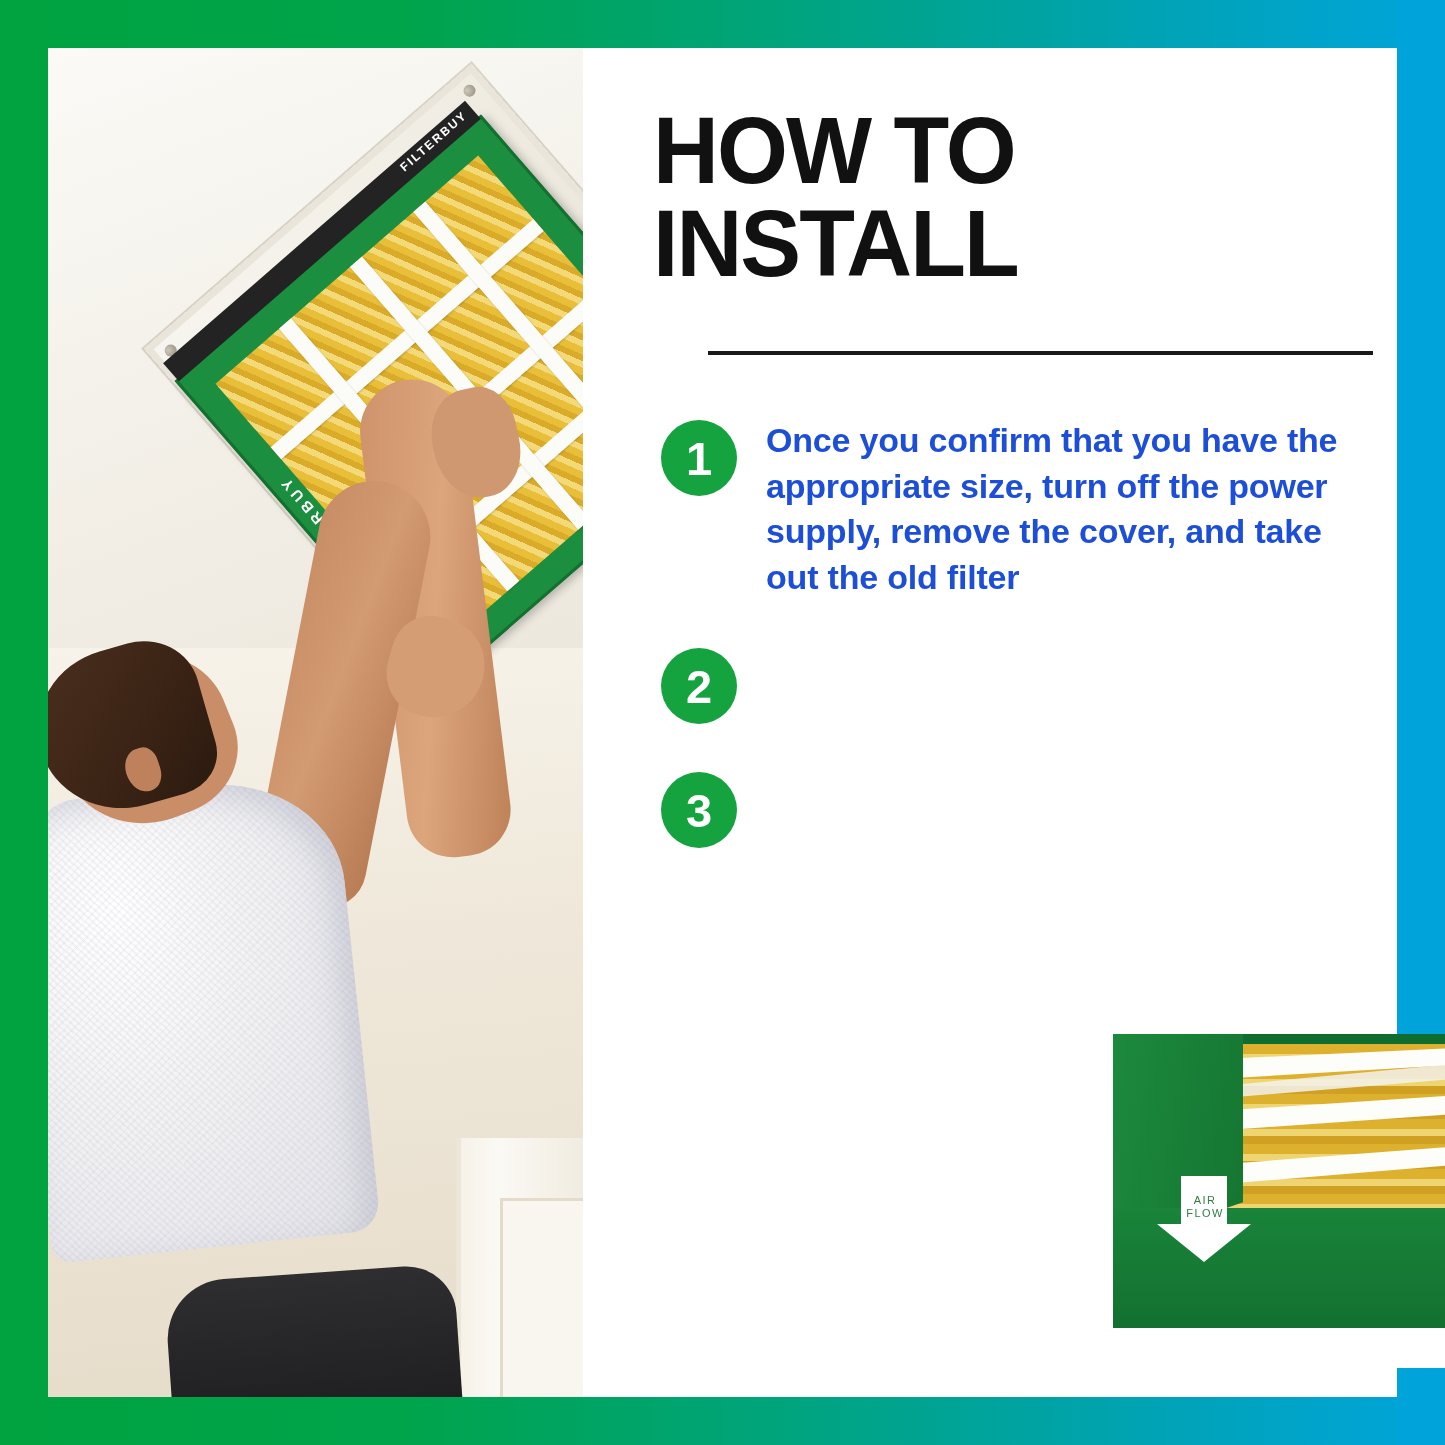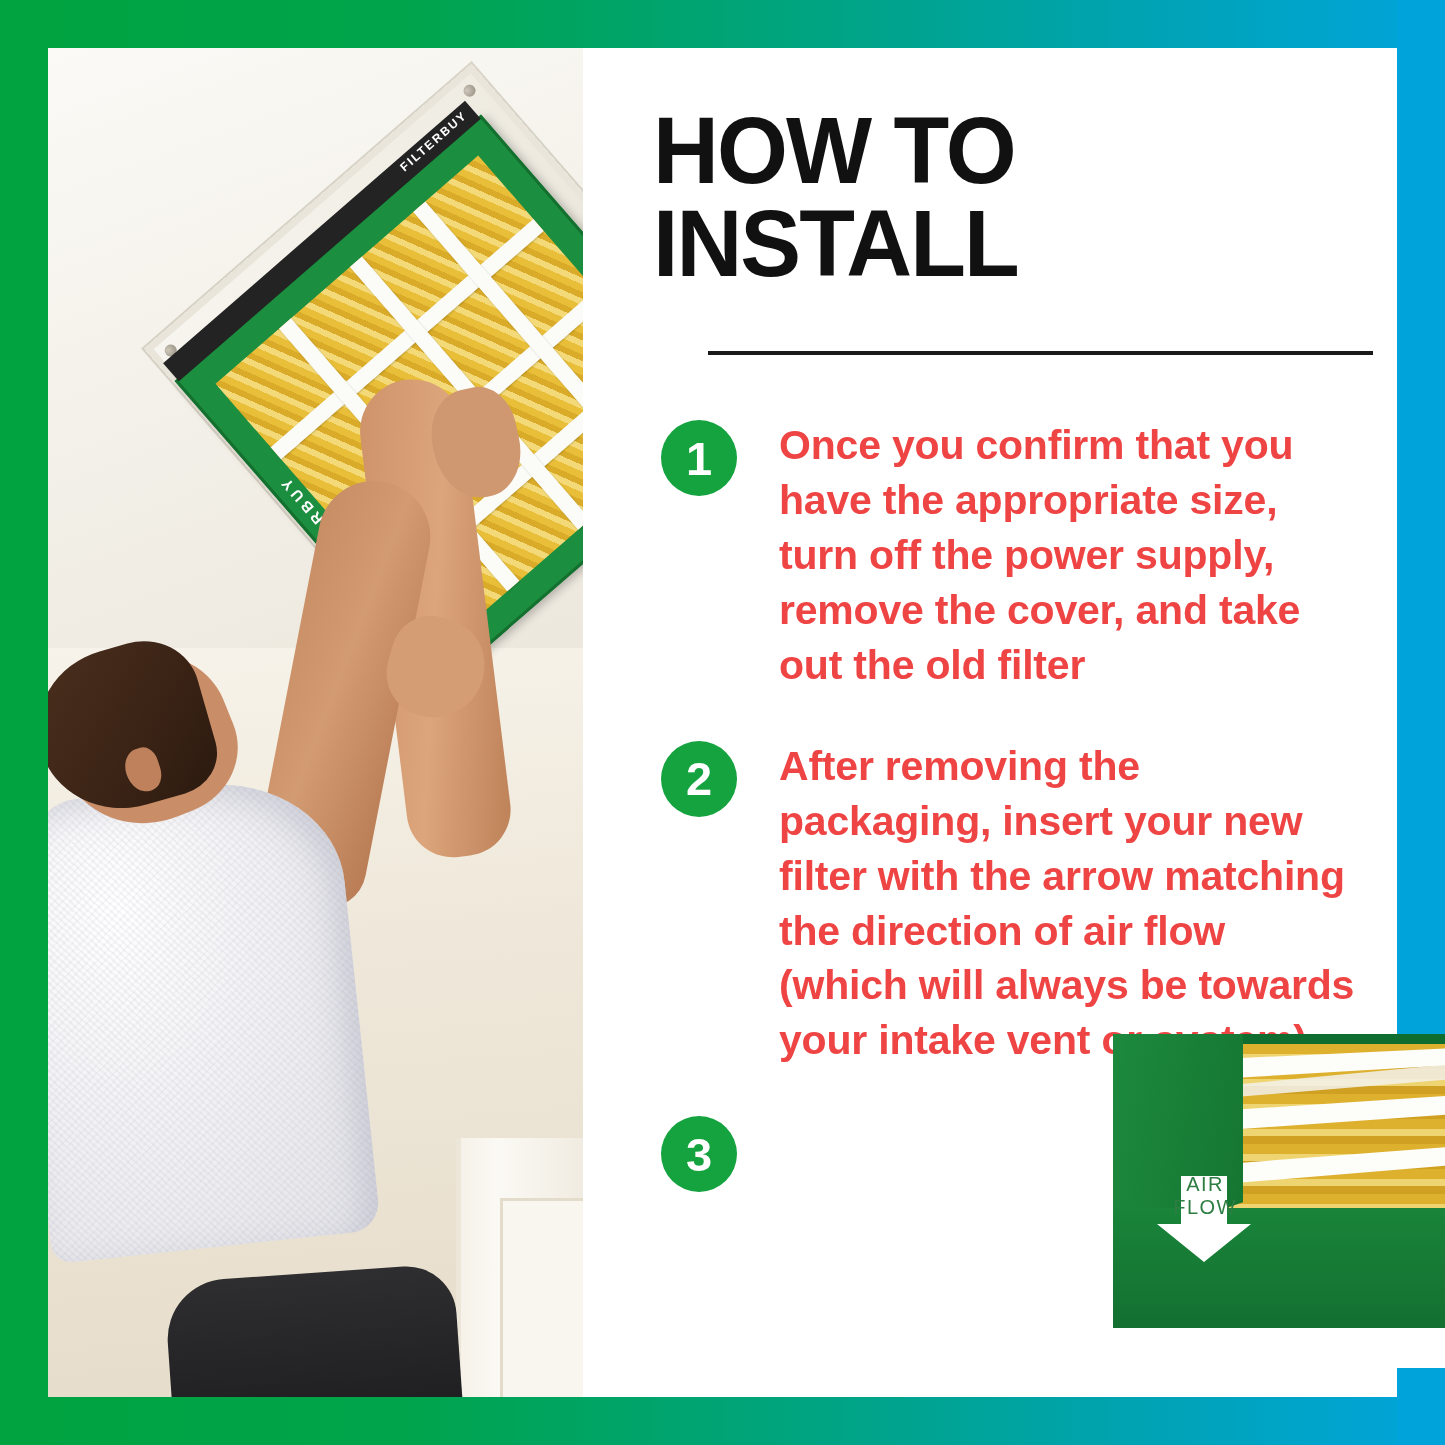--- a/index.html
+++ b/index.html
@@ -308,26 +308,26 @@
     justify-content: center;
     font-family: "Liberation Sans", sans-serif;
     font-weight: bold;
     font-size: 47px;
     line-height: 1;
     margin-top: 2px;
     margin-left: 8px;
   }
   .step-text {
     flex: 1 1 auto;
-    margin-left: 42px;
+    margin-left: 29px;
     font-family: "Liberation Sans", sans-serif;
     font-weight: bold;
-    font-size: 41px;
+    font-size: 34px;
     line-height: 1.34;
-    color: #ef4444;
+    color: #1d4ed8;
     letter-spacing: -0.2px;
     max-width: 580px;
   }
 
   
   .product {
     position: absolute;
     left: 1113px; top: 1028px;
     width: 332px; height: 340px;
     overflow: hidden;
@@ -381,21 +381,21 @@
     left: 42px; bottom: 66px;
     width: 98px; height: 86px;
   }
   .airflow-label {
     position: absolute;
     left: 52px; bottom: 108px;
     width: 80px;
     text-align: center;
     color: #2E7D43;
     font-family: "Liberation Sans", sans-serif;
-    font-size: 20px;
+    font-size: 11px;
     line-height: 1.18;
     letter-spacing: 1.4px;
     white-space: pre-line;
     z-index: 3;
   }
   .prod-bottom-white {
     position: absolute;
     left: 0; bottom: 0;
     width: 332px; height: 40px;
     background: #ffffff;
@@ -465,21 +465,20 @@
 
       <div class="steps">
 
         <div class="step">
           <div class="step-badge">1</div>
           <div class="step-text">Once you confirm that you have the appropriate size, turn off the power supply, remove the cover, and take out the old filter</div>
         </div>
 
         <div class="step">
           <div class="step-badge">2</div>
-          <div class="step-text">After removing the packaging, insert your new filter with the arrow matching the direction of air flow (which will always be towards your intake vent or system)</div>
         </div>
 
         <div class="step">
           <div class="step-badge">3</div>
         </div>
 
       </div>
     </div>
   </div>
 

